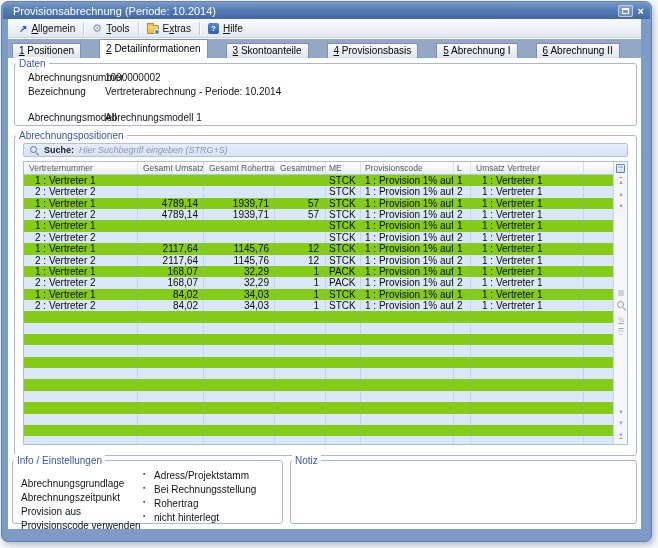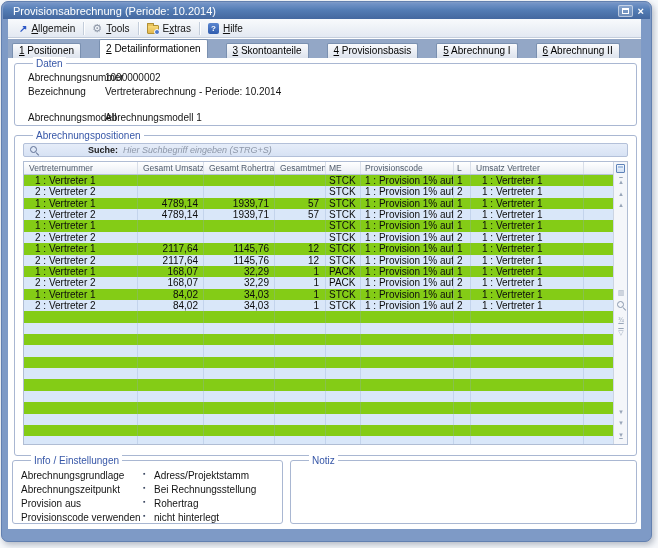--- a/index.html
+++ b/index.html
@@ -41,33 +41,33 @@
   .tabband{position:absolute;left:0;right:0;top:20px;height:19px;background:#93a7c6;
     display:flex;align-items:flex-end;padding-left:4px;}
   .tab{height:15px;line-height:14px;padding:0 6px;font-size:10px;color:#000;white-space:nowrap;
     background:linear-gradient(#fafbfd,#dde3ed);border:1px solid #7a90b0;border-bottom:none;
     border-radius:2px 2px 0 0;margin-right:18px;cursor:pointer;}
   .tab.active{height:19px;line-height:18px;background:#fff;position:relative;z-index:2;}
 
   .page{position:absolute;left:0;right:0;top:39px;bottom:0;background:#fff;}
 
   .groupbox{position:absolute;border:1px solid #a9b7d2;border-radius:3px;}
-  .gb-caption{position:absolute;top:-7px;left:18px;background:#fff;padding:0 3px;
+  .gb-caption{position:absolute;top:-7px;left:1px;background:#fff;padding:0 3px;
     font-size:10px;color:#3757a8;line-height:13px;white-space:nowrap;}
 
   #daten-box{left:6px;right:4px;top:5px;height:63px;}
   .dfield,.ifield{position:absolute;left:0;right:0;height:12px;font-size:10px;color:#141414;}
   .dfield .lab{position:absolute;left:13px;white-space:nowrap;}
   .dfield .val{position:absolute;left:90px;white-space:nowrap;}
 
   #pos-box{left:6px;right:4px;top:77px;height:321px;}
   .searchbar{position:absolute;left:8px;right:8px;top:7px;height:14px;
     background:linear-gradient(#e6edf9,#d7e2f4);border:1px solid #b3c0d9;border-radius:2px;
     display:flex;align-items:center;gap:5px;padding-left:5px;font-size:9px;cursor:text;}
-  .slabel{font-weight:bold;color:#1a1a1a;margin-left:44px;}
+  .slabel{font-weight:bold;color:#1a1a1a;}
   .sph{font-style:italic;color:#8d97a8;}
   .mag{position:relative;width:10px;height:10px;flex:none;}
   .mag::before{content:"";position:absolute;left:1px;top:1px;width:5px;height:5px;
     border:1px solid #5f7094;border-radius:50%;}
   .mag::after{content:"";position:absolute;left:7px;top:7px;width:4px;height:1px;
     background:#5f7094;transform:rotate(45deg);transform-origin:left center;}
 
   .grid{position:absolute;left:8px;right:8px;top:25px;bottom:10px;border:1px solid #b0bdd4;background:#84cc16;}
   .ghead{position:absolute;left:0;top:0;right:14px;height:13px;display:flex;
     background:linear-gradient(#ffffff,#e9edf4);border-bottom:1px solid #b7c3d8;
@@ -96,21 +96,21 @@
   .ico-chooser{position:absolute;left:2px;top:2px;width:9px;height:9px;border:1px solid #5e82b8;
     background:linear-gradient(#f2f7fd,#cfdef4);border-radius:1px;cursor:pointer;}
   .ico-chooser::before{content:"";display:block;margin:1px;height:2px;background:#a9c2e3;}
   .mag2{position:absolute;left:3px;width:10px;height:10px;cursor:pointer;}
   .mag2::before{content:"";position:absolute;left:0;top:0;width:5px;height:5px;
     border:1px solid #8a98ad;border-radius:50%;}
   .mag2::after{content:"";position:absolute;left:6px;top:6px;width:4px;height:1px;
     background:#8a98ad;transform:rotate(45deg);transform-origin:left center;}
 
   #info-box{left:4px;top:402px;height:64px;width:271px;}
-  .ifield .lab{position:absolute;left:8px;white-space:nowrap;}
+  .ifield .lab{position:absolute;left:8px;white-space:nowrap;margin-top:8px;}
   .ifield .bullet{position:absolute;left:130px;top:0px;font-size:7px;color:#3e4a63;}
   .ifield .val{position:absolute;left:141px;white-space:nowrap;}
   #notiz-box{left:282px;right:4px;top:402px;height:64px;background:#fff;}
   .notiz-area{position:absolute;left:2px;right:2px;top:6px;bottom:2px;cursor:text;}
 </style>
 </head>
 <body>
 
 <div class="window">
   <div class="titlebar">

